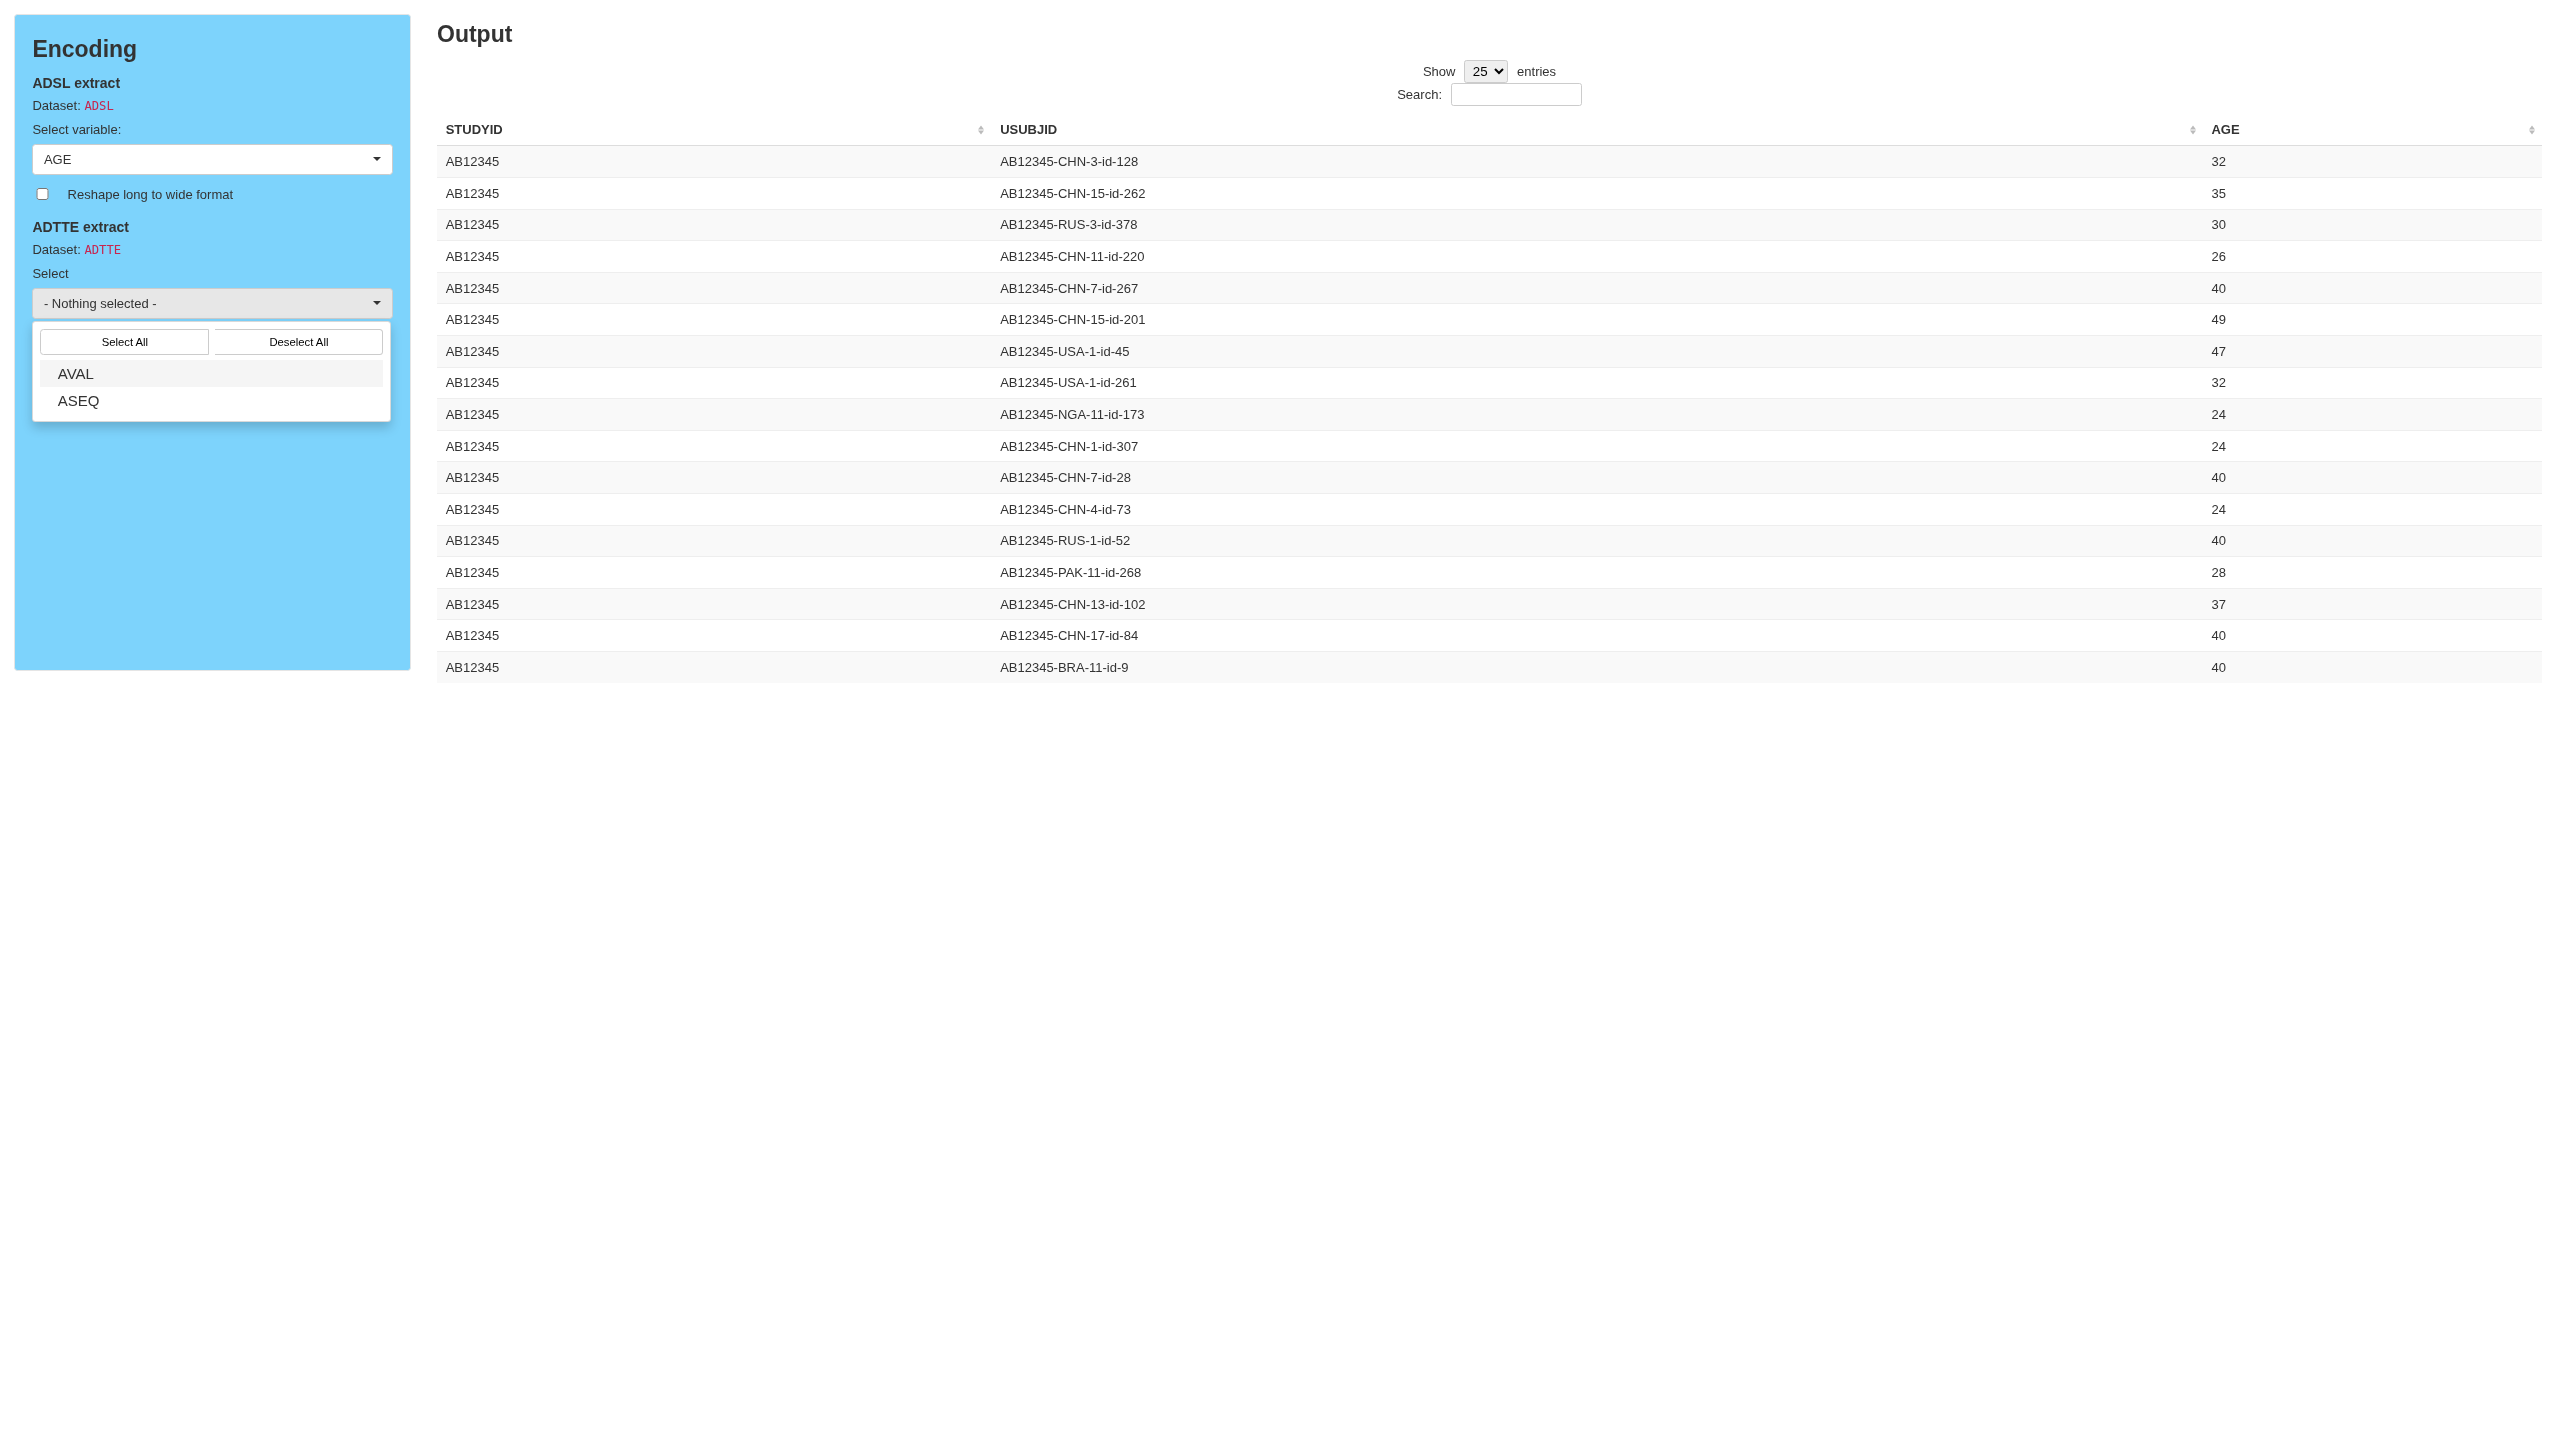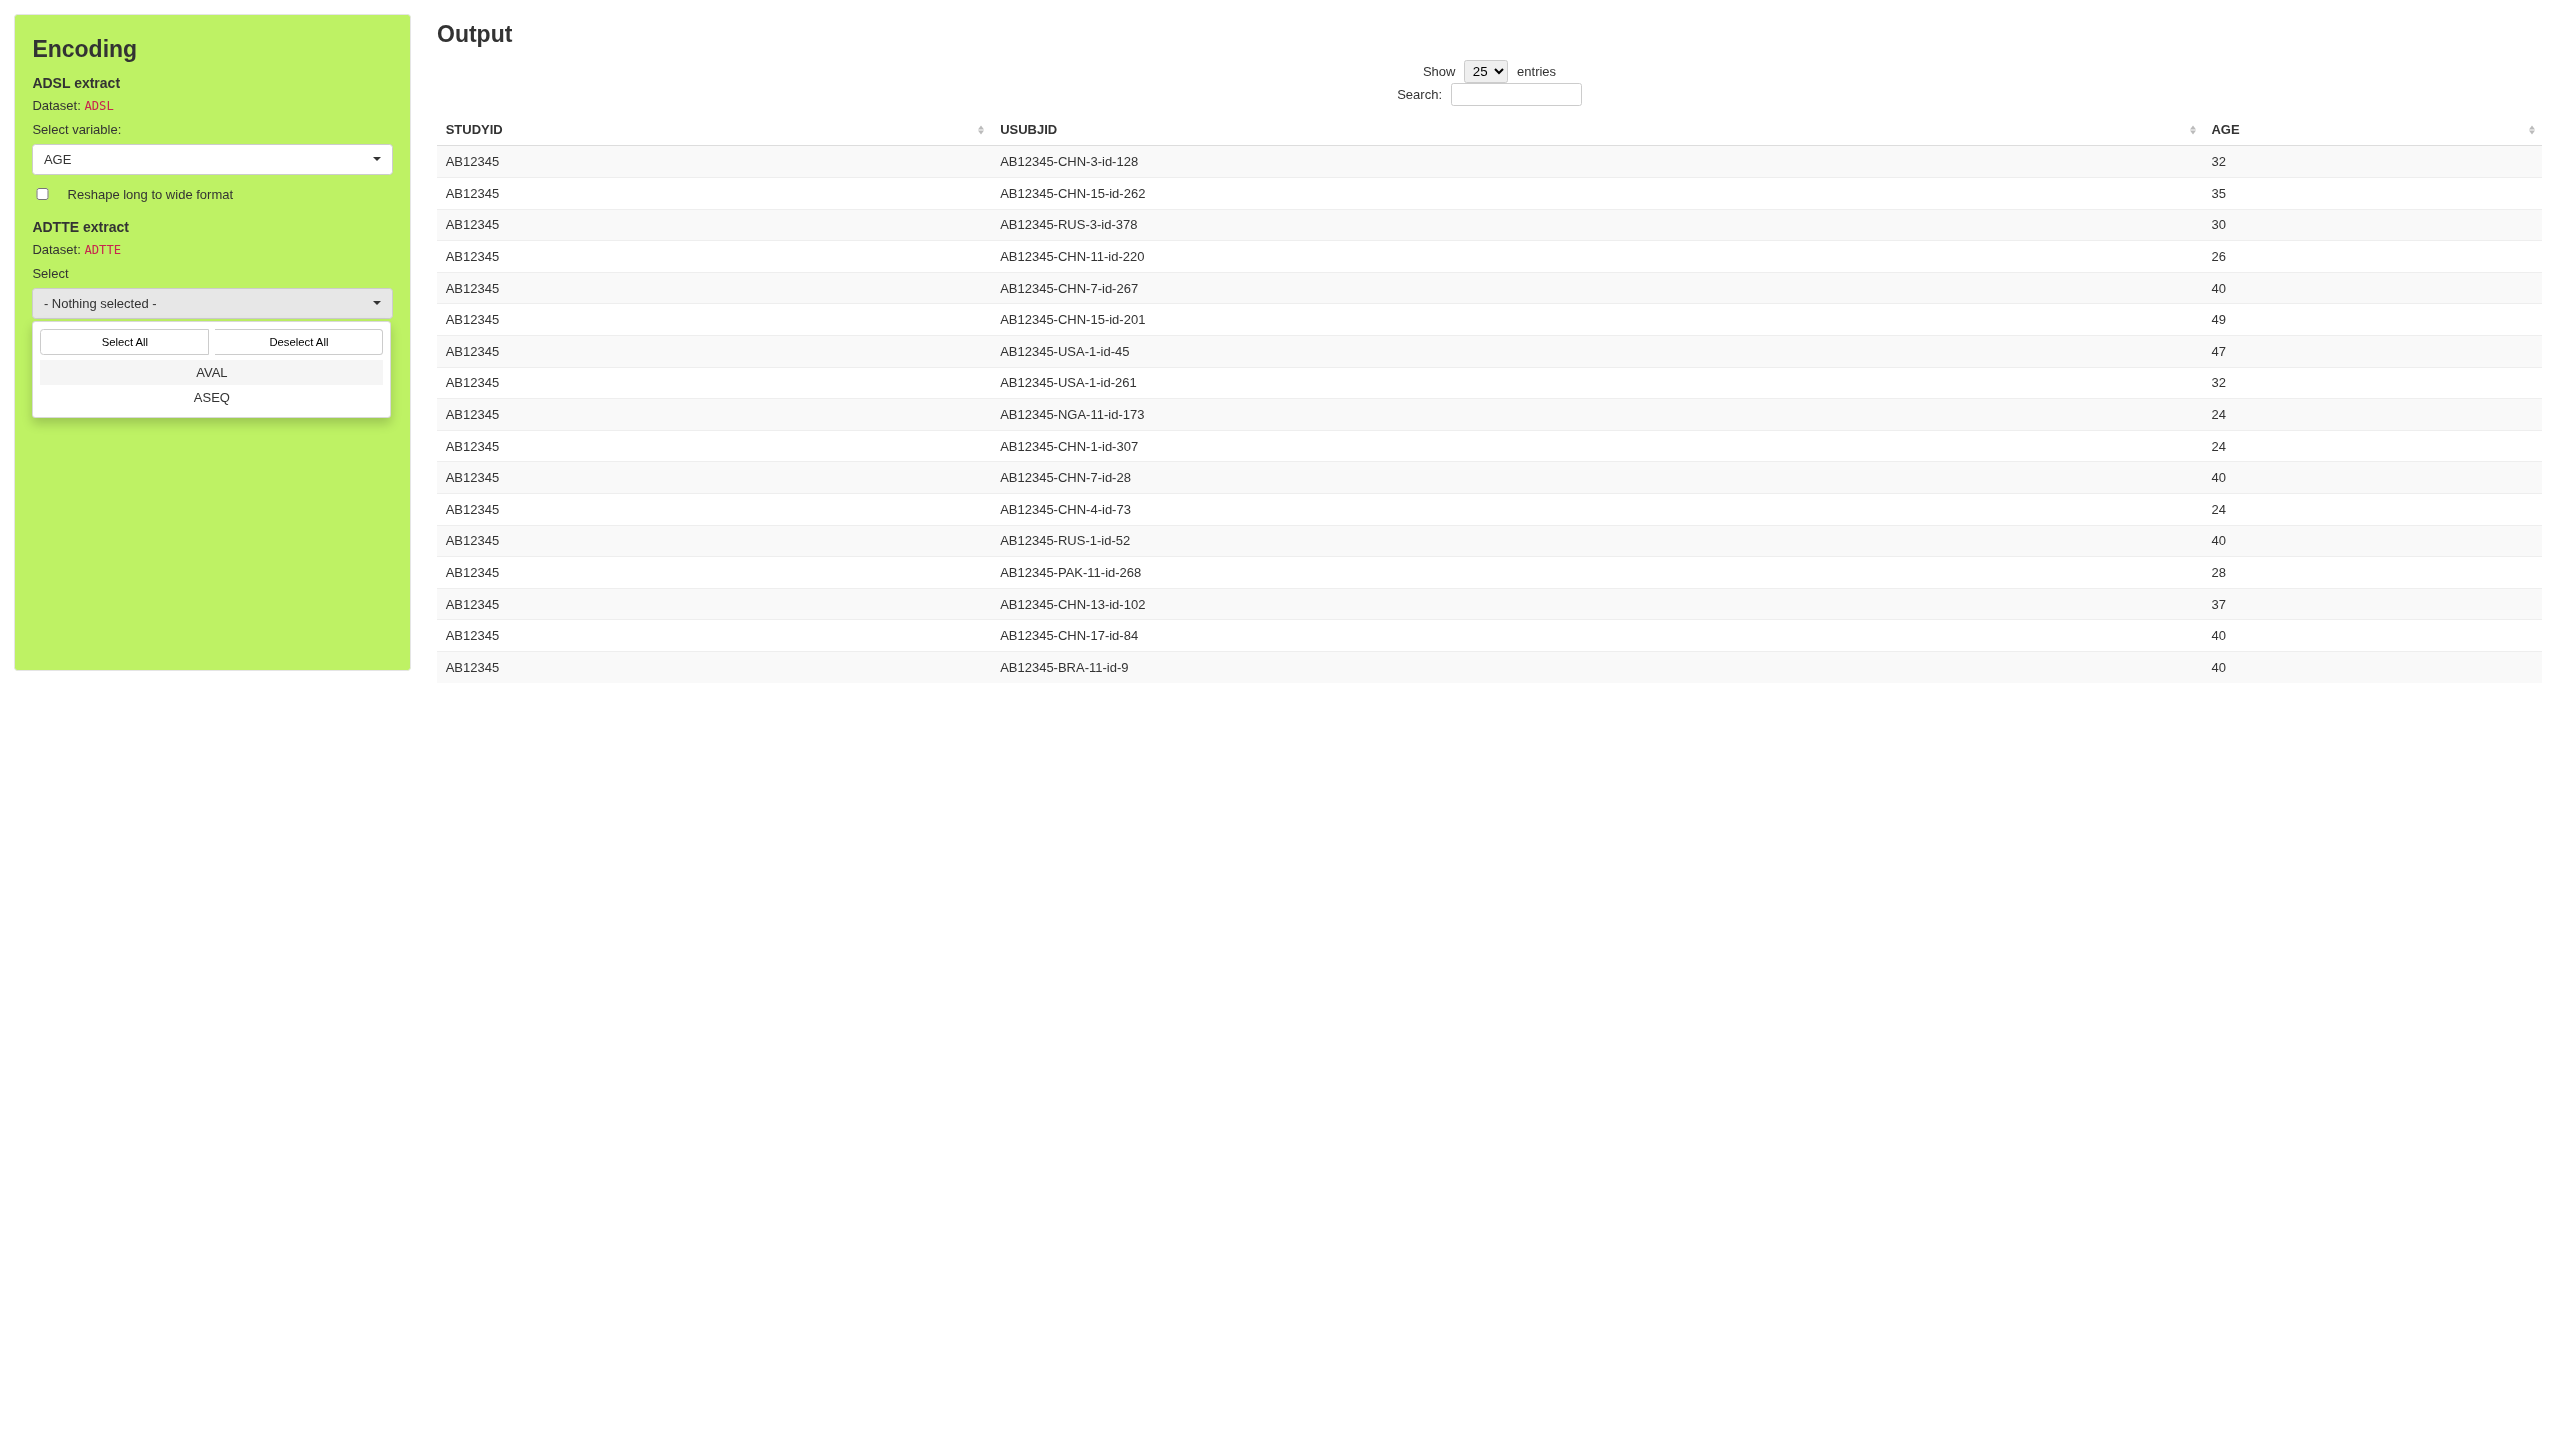--- a/index.html
+++ b/index.html
@@ -7,21 +7,21 @@
     margin: 0; padding: 0;
     font-family: "Helvetica Neue", Helvetica, Arial, sans-serif;
     color: #333; background: #fff;
     font-size: 13px;
   }
   .wrap { display: flex; width: 100%; }
   
   .sidebar {
     width: 397px;
     min-width: 397px;
-    background: #bef264;
+    background: #7dd3fc;
     border: 0.9px solid #e5e5e5;
     border-radius: 3.5px;
     margin: 14px 0 12px 14px;
     padding: 15.7px 17.4px 23px 17.4px;
   }
   .sidebar h2 {
     font-size: 23px;
     font-weight: 700;
     margin: 5.2px 0 12.2px 0;
   }
@@ -62,21 +62,21 @@
   }
   .dd-toolbar { display: flex; gap: 6px; margin-bottom: 5.2px; }
   .dd-btn {
     flex: 1 1 0; height: 26px;
     border: 0.9px solid #ccc; background: #fff;
     font-size: 11.3px; cursor: pointer;
   }
   .dd-btn:first-child { border-radius: 3.5px 0 0 3.5px; }
   .dd-btn:last-child  { border-radius: 0 3.5px 3.5px 0; border-left: none; }
   .dd-opt {
-    padding: 5.2px 17.4px; font-size: 13px; cursor: pointer; text-align: center;
+    padding: 5.2px 17.4px; font-size: 15px; cursor: pointer;
   }
   .dd-opt.hover { background: #f5f5f5; }
   
   .main {
     flex: 1 1 auto;
     padding: 17.4px 21px 0 26px;
   }
   .main h2 {
     font-size: 23px; font-weight: 700; margin: 3.5px 0 12.2px 0;
   }

